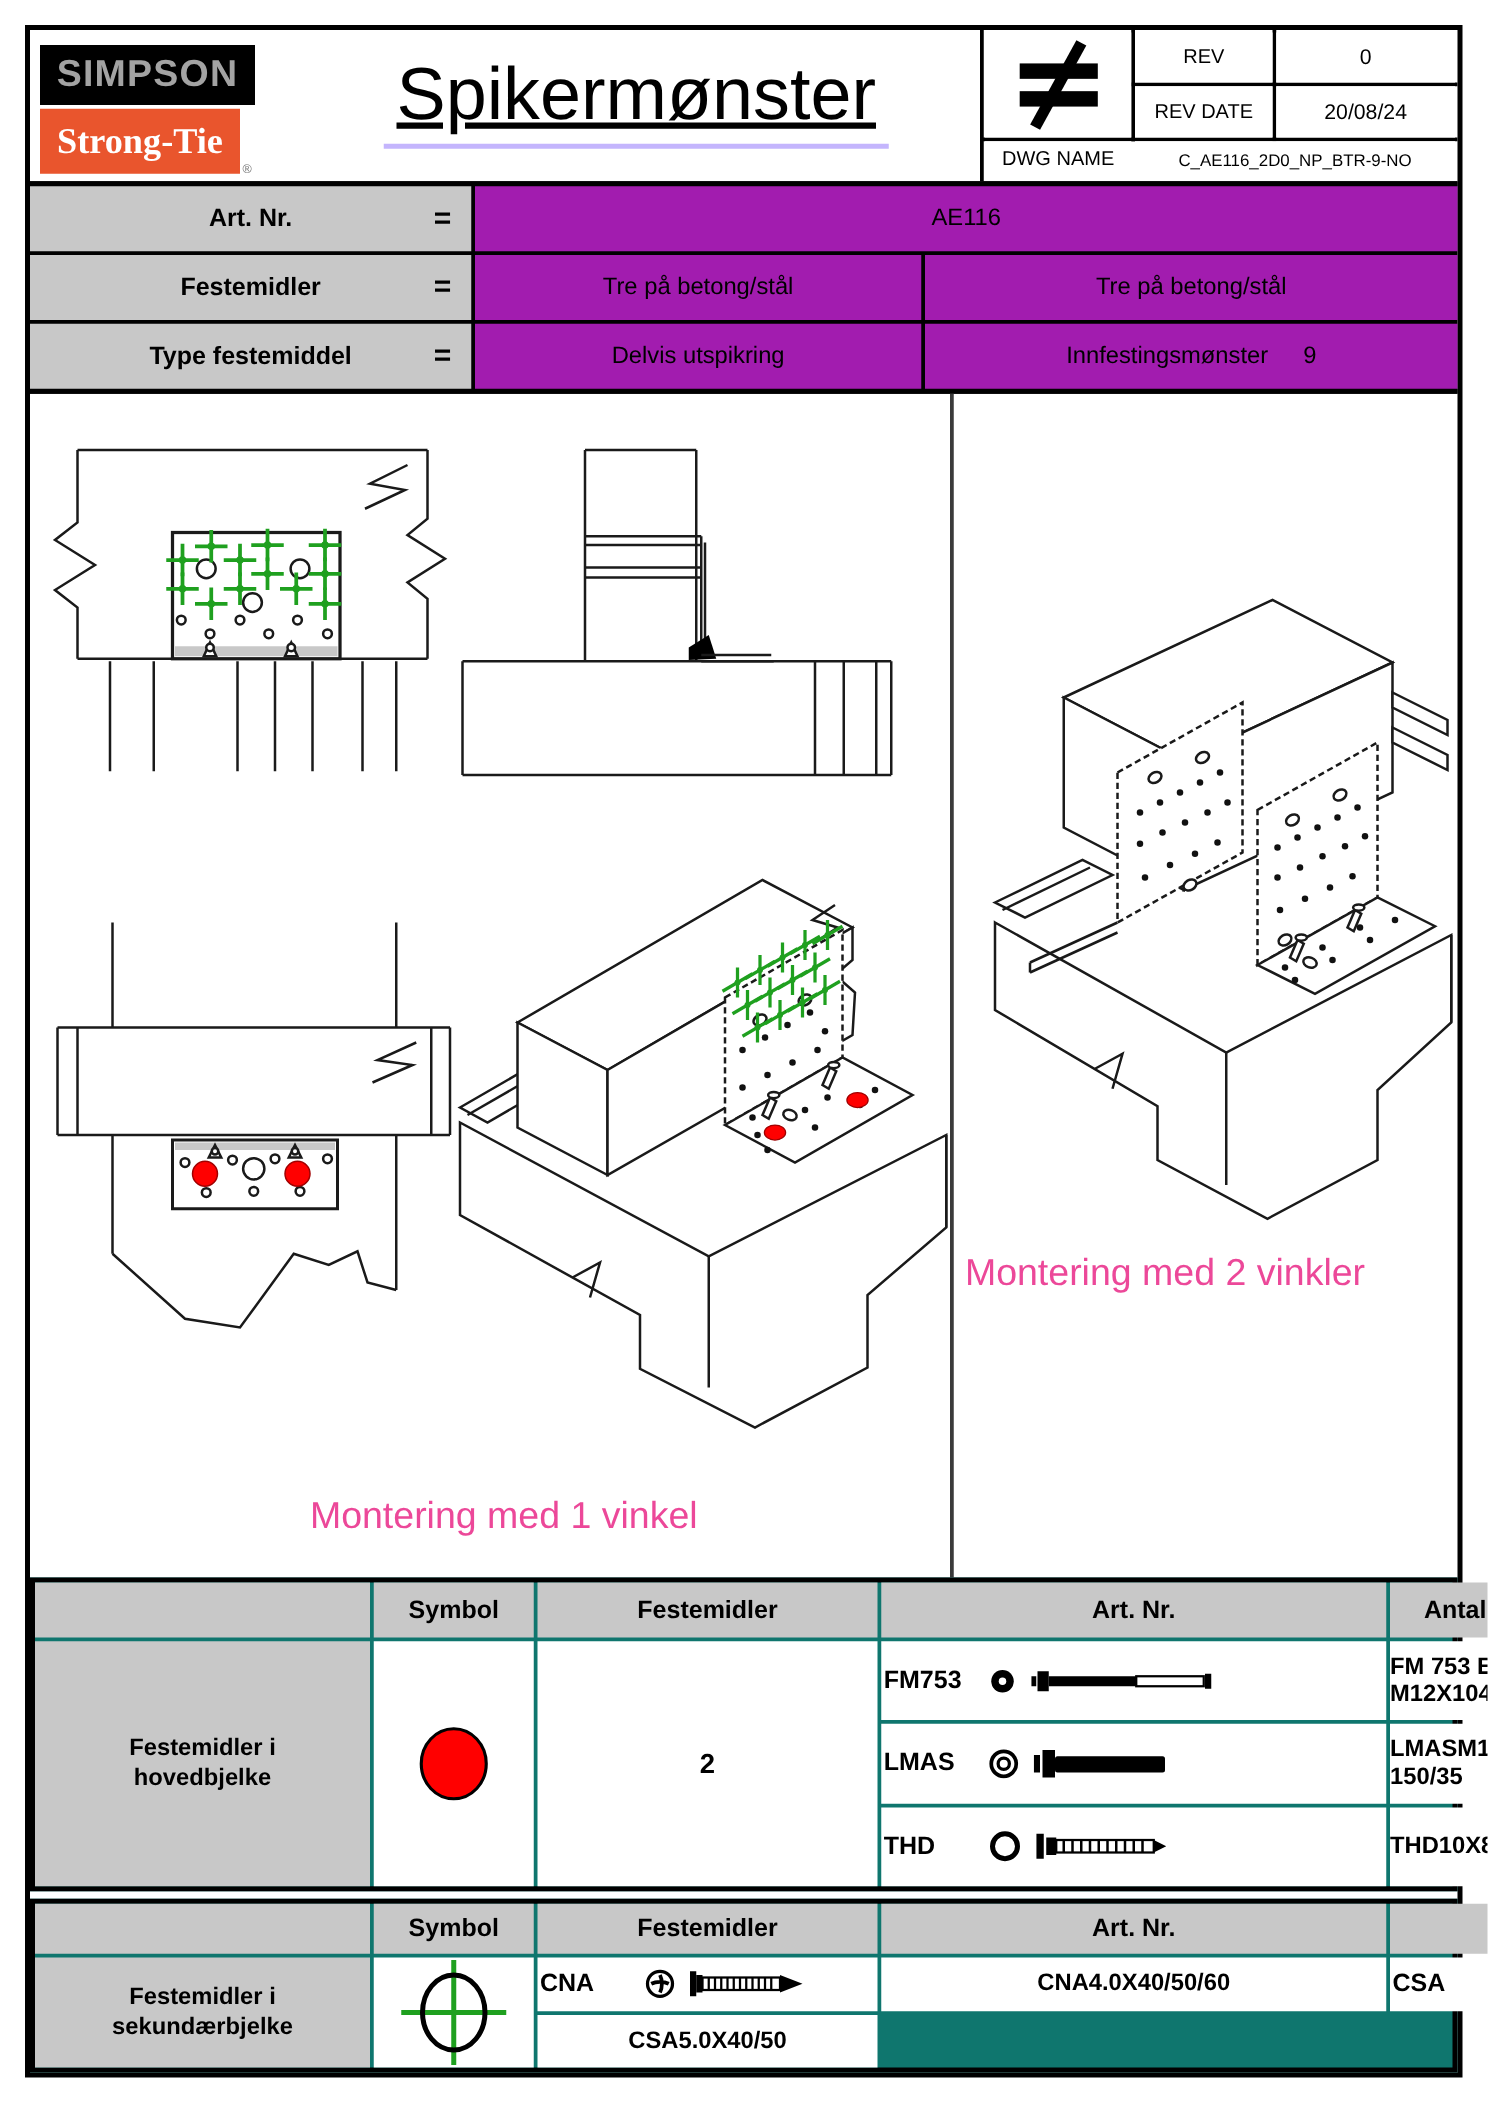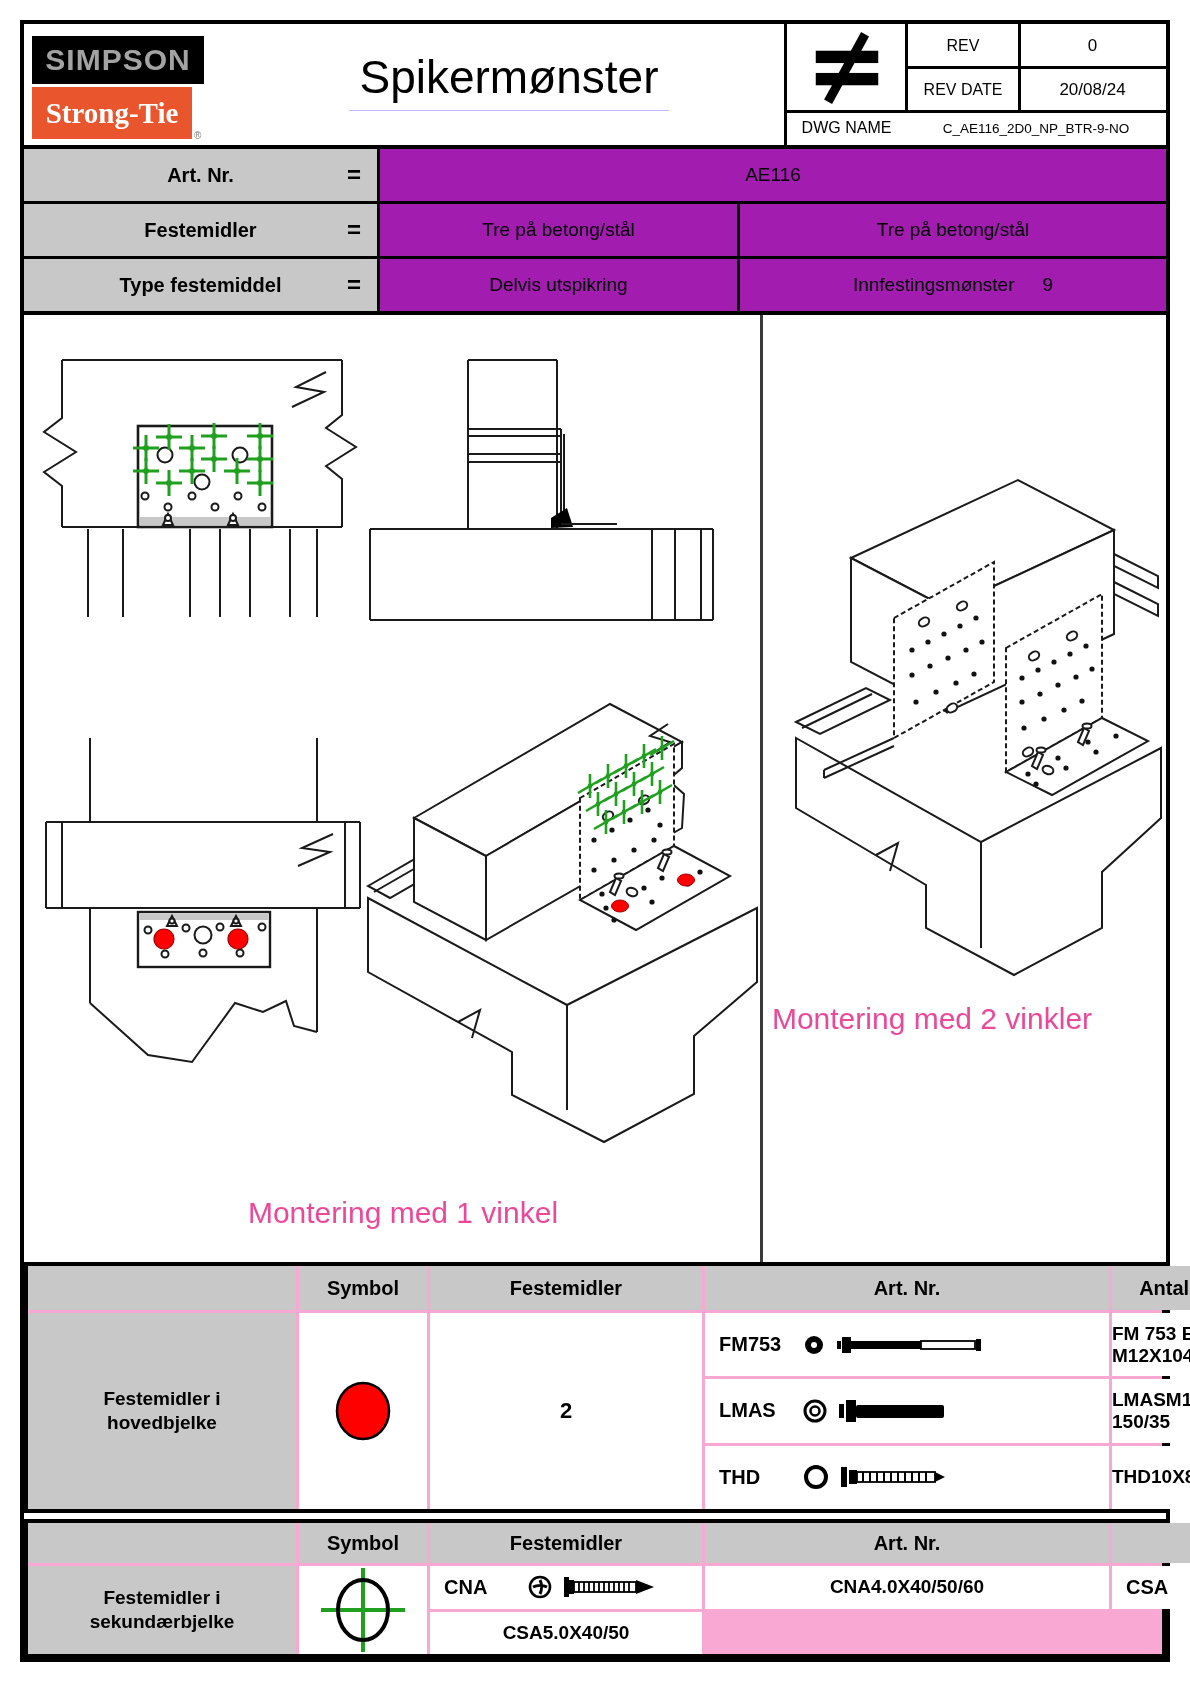--- a/index.html
+++ b/index.html
@@ -9,49 +9,49 @@
   .abs { position:absolute; }
 
   
   .logo-black { left:32px; top:36px; width:172px; height:48px; background:#000; color:#a3a3a3;
     display:flex; align-items:center; justify-content:center; font-weight:bold; font-size:30px; letter-spacing:1px; }
   .logo-orange { left:32px; top:87px; width:160px; height:52px; background:#e9552d; color:#ffffff;
     display:flex; align-items:center; justify-content:center; font-family:"Liberation Serif", serif;
     font-weight:bold; font-size:29px; }
   .logo-reg { left:194px; top:130px; font-size:10px; color:#777; }
   .sheet-title-wrap { left:234px; top:40px; width:550px; height:80px; display:flex; align-items:center; justify-content:center; }
-  .sheet-title { font-size:46px; border-bottom:1px solid #c4b5fd; padding:0 10px 6px 10px; }
+  .sheet-title { font-size:59px; border-bottom:4px solid #c4b5fd; padding:0 10px 6px 10px;text-decoration:underline; }
 
   .tb-line { background:#000; position:absolute; }
   .tb-cell { position:absolute; display:flex; align-items:center; justify-content:center; background:#fff; }
   .tb-label { font-size:16px; }
   .tb-value { font-size:17px; }
   .dwg-font { font-size:13.5px; }
 
   
   .info-grid { left:24px; top:145px; width:1142px; border-top:4px solid #000; border-bottom:4px solid #000;
     background:#000; display:grid; grid-template-columns:353px 357px 1fr; grid-auto-rows:52px; gap:3px; }
   .ig-cell { background:#a21caf; display:flex; align-items:center; justify-content:center; font-size:19px; }
   .ig-label { background:#c8c8c8; font-weight:bold; font-size:20px; position:relative; }
   .ig-eq { position:absolute; right:16px; font-weight:bold; font-size:24px; }
   .span2 { grid-column:2 / 4; }
 
   
   .divider { left:760px; top:315px; width:3px; height:947px; background:#3a3a3a; }
   .caption { font-size:30px; color:#ec4899; text-align:center; }
 
   
-  .ftable { left:24px; width:1142px; background:#f9a8d4; border:4px solid #000; display:grid;
+  .ftable { left:24px; width:1142px; background:#0f766e; border:4px solid #000; display:grid;
     grid-template-columns:268px 128px 272px 404px 1fr; gap:3px; }
   .ft-head { background:#c8c8c8; display:flex; align-items:center; justify-content:center; font-weight:bold; font-size:20px; }
   .ft-label { background:#c8c8c8; display:flex; align-items:center; justify-content:center; font-weight:bold;
     font-size:19px; text-align:center; line-height:1.25; }
   .ft-label span { display:block; width:170px; }
   .ft-cell { background:#fff; display:flex; align-items:center; justify-content:center; }
-  .ft-fest { justify-content:flex-start; padding-left:14px; gap:12px; }
+  .ft-fest { justify-content:flex-start; padding-left:2px; gap:12px; }
   .ft-code { font-weight:bold; font-size:20px; width:72px; }
   .ft-art { font-weight:bold; font-size:19px; }
   .ft-antall { font-weight:bold; font-size:22px; }
 
   svg { display:block; }
   .ln { stroke:#1a1a1a; stroke-width:2; fill:none; }
   .lnw { stroke:#1a1a1a; stroke-width:2; fill:#fff; }
 </style>
 </head>
 <body>

